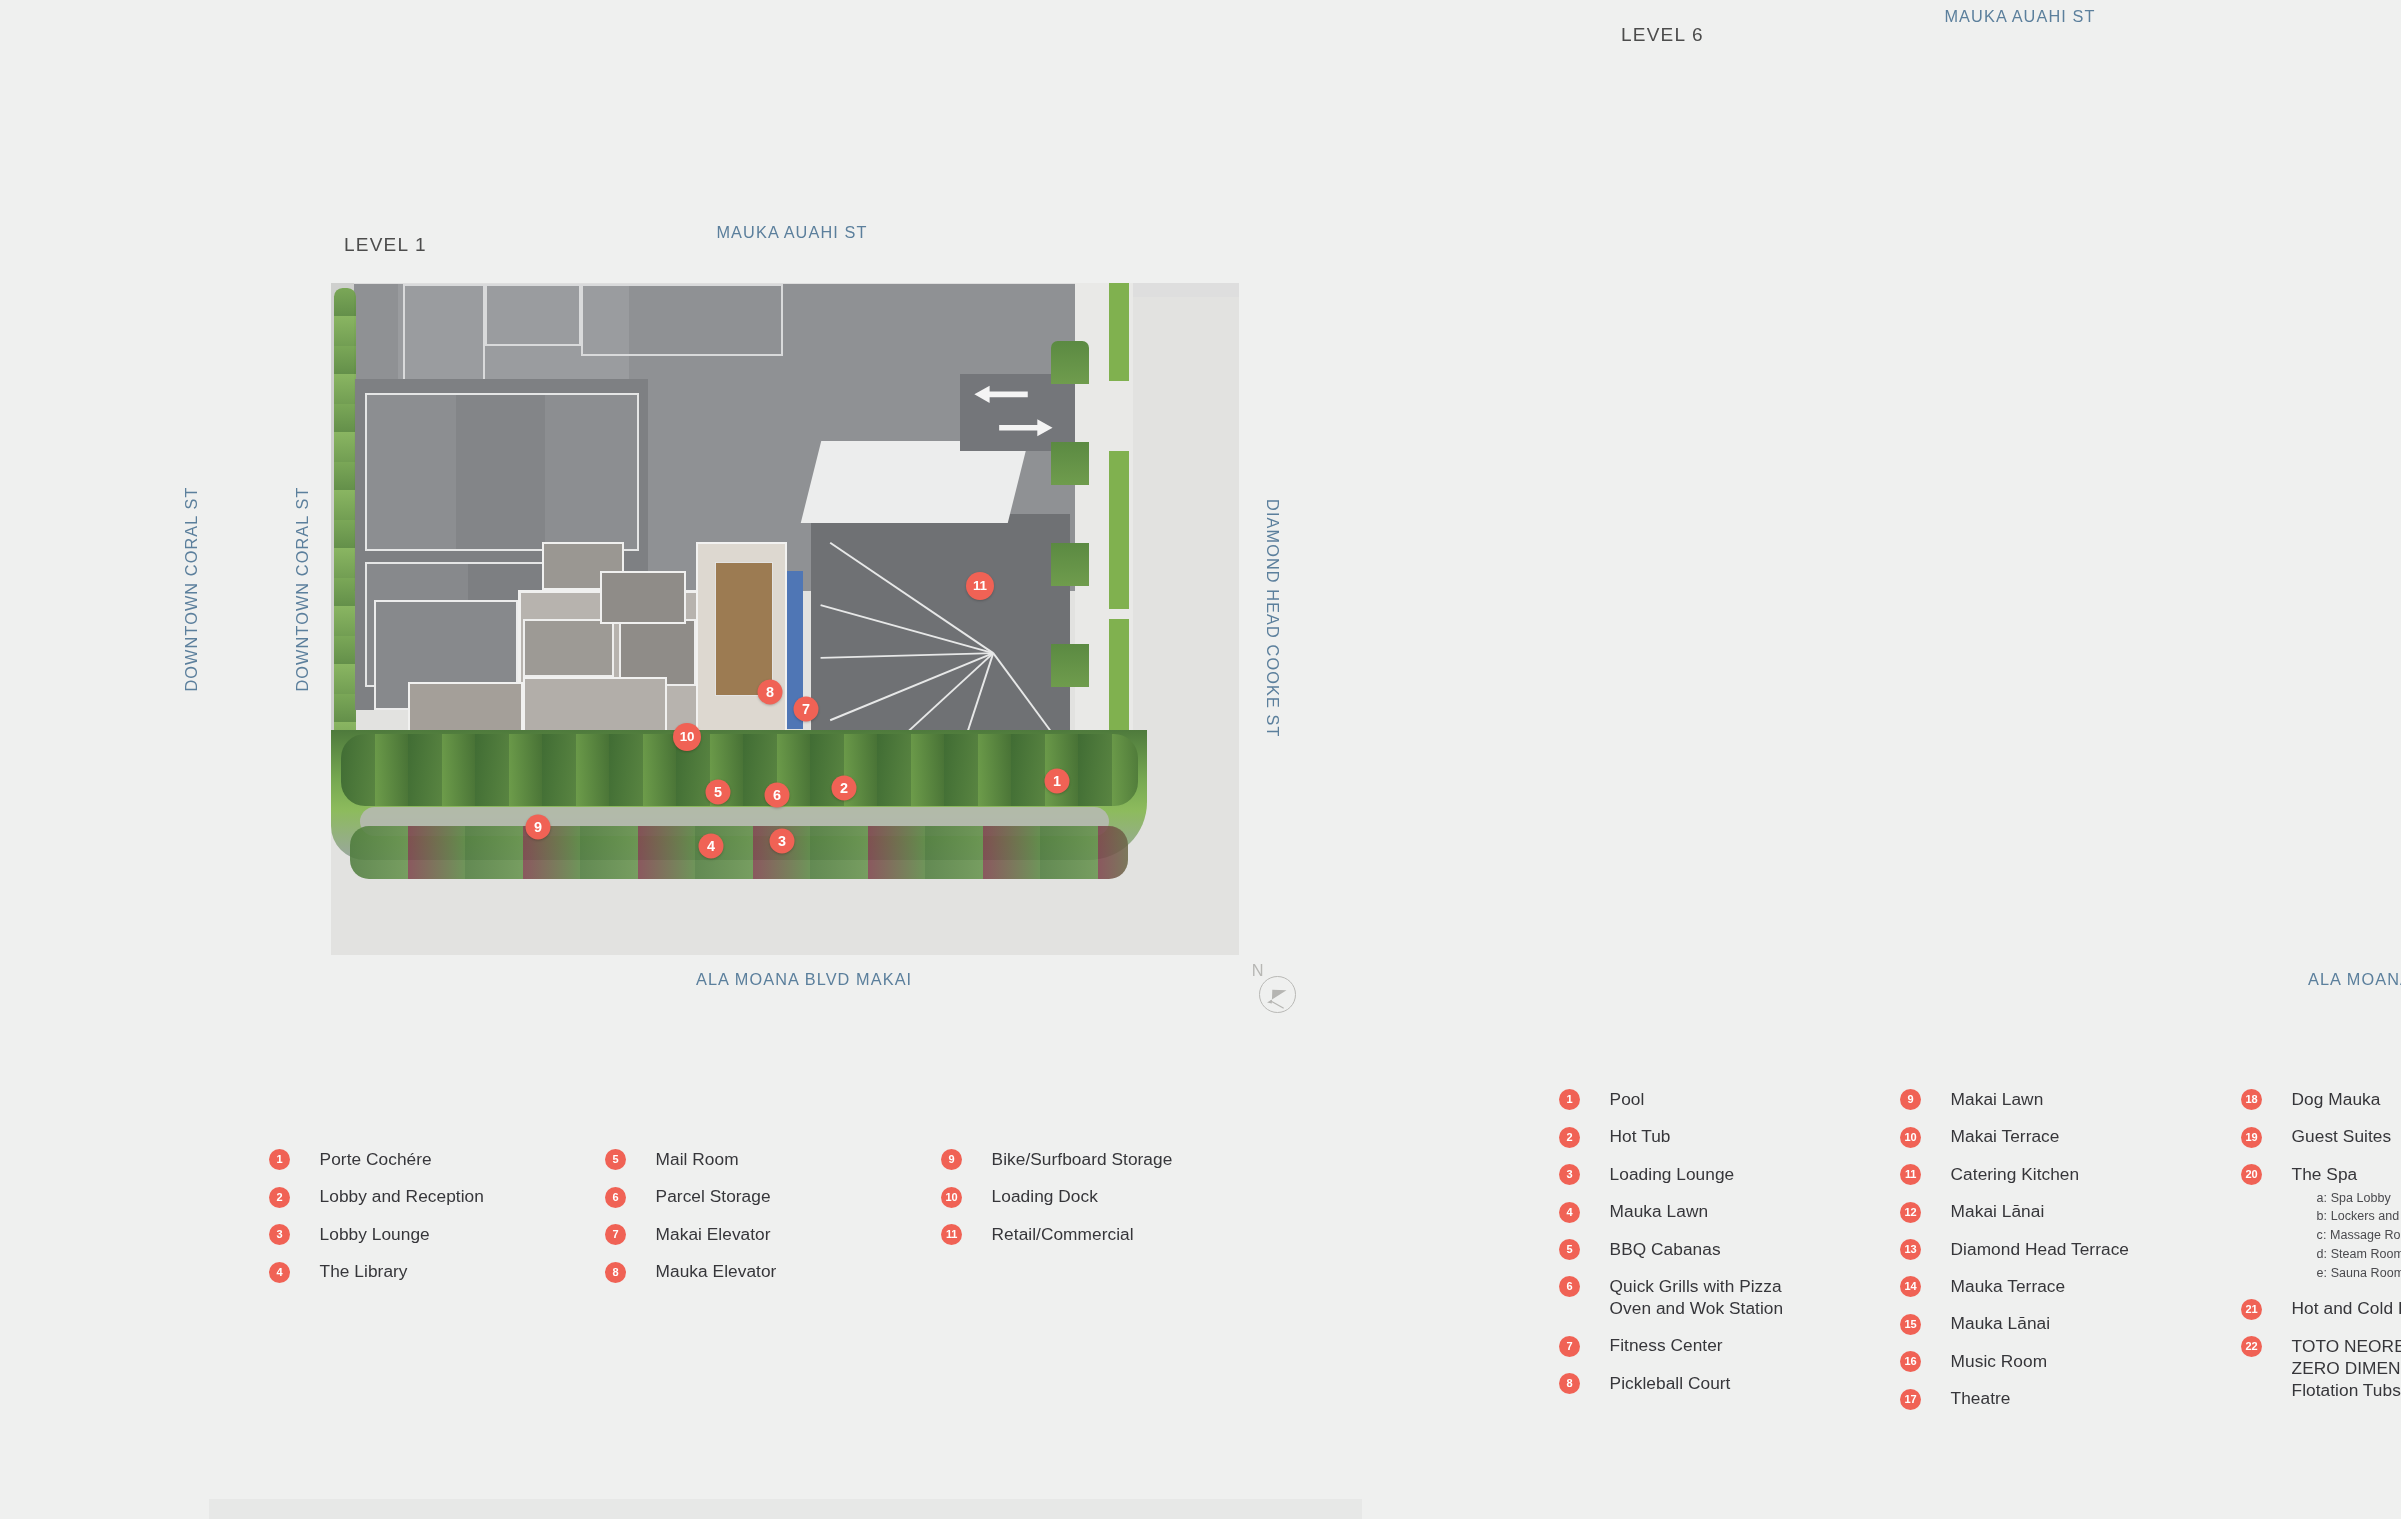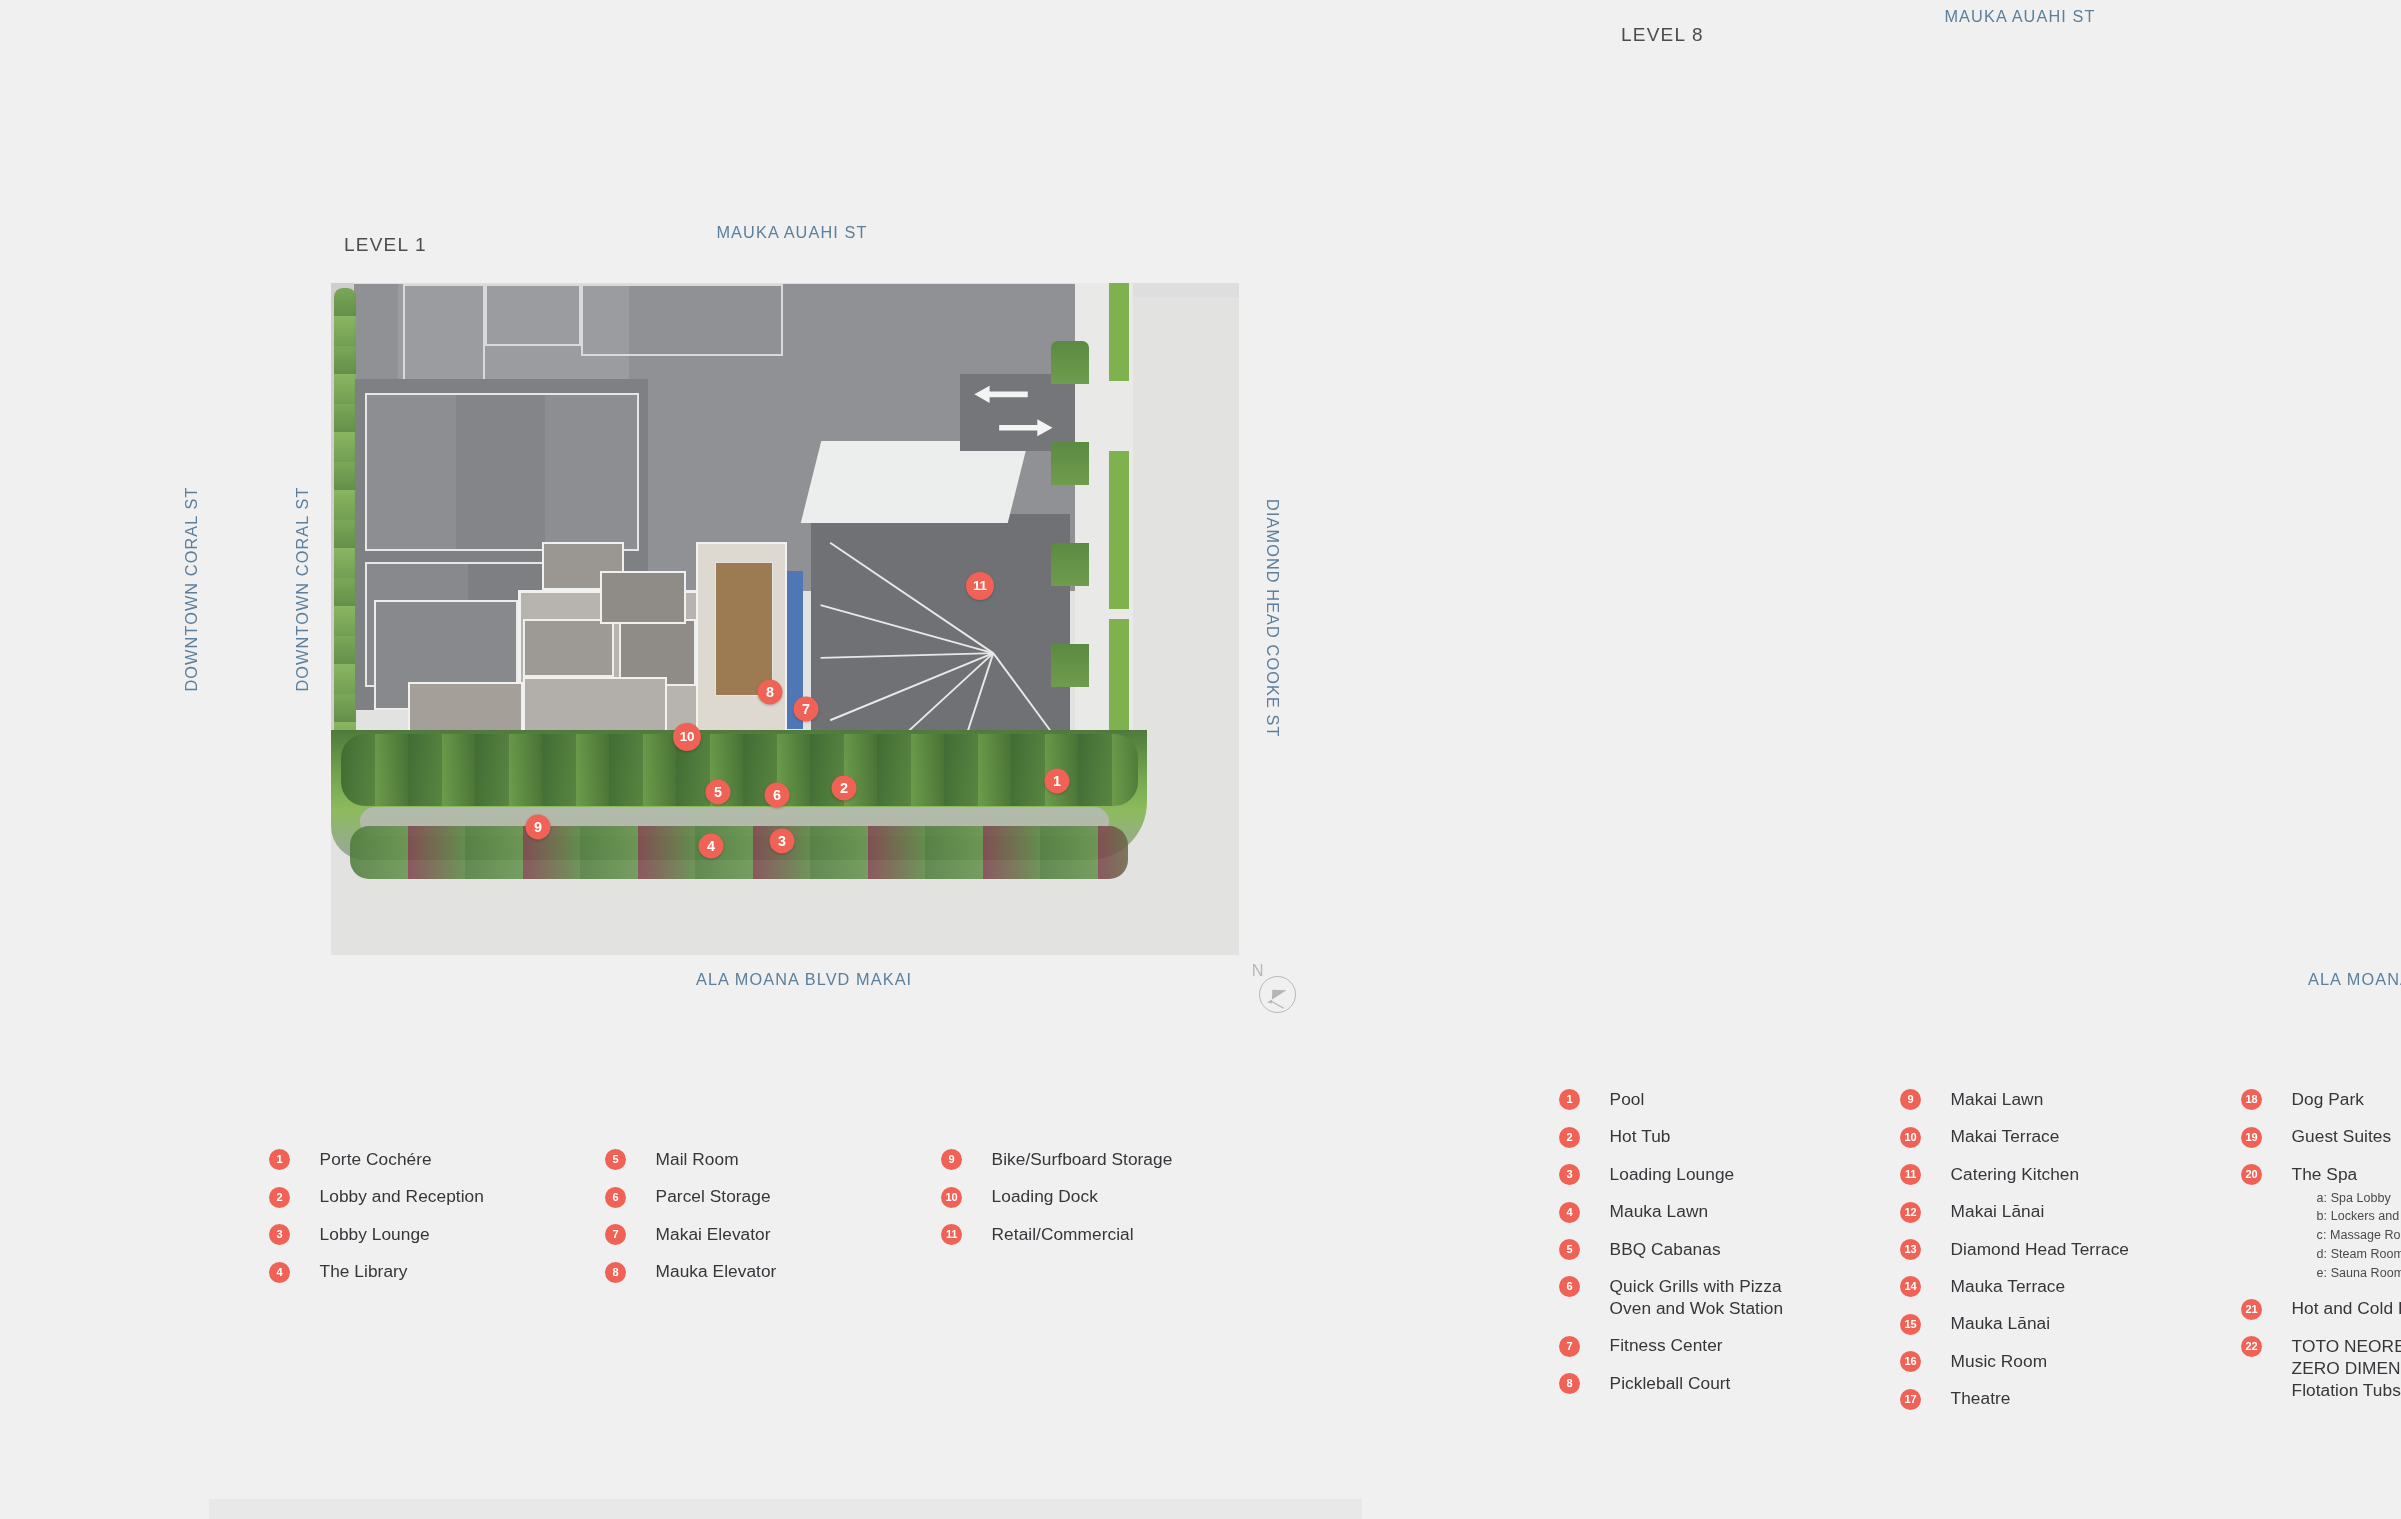--- a/index.html
+++ b/index.html
@@ -287,21 +287,21 @@
             <div>
               <div class="legend-text">Retail/Commercial</div>
             </div>
           </div>
         </div>
     </div>
   </div>
 
   <div class="panel" style="left:1410px;top:0;width:1410px;height:1519px;">
 
-    <div class="level-label" style="left:211px;top:24px;">LEVEL 8</div>
+    <div class="level-label" style="left:211px;top:24px;">LEVEL 6</div>
 
     <div class="street" style="left:514px;top:4.8px;width:192px;">MAUKA
 AUAHI ST</div>
 
     <div class="street vert left" style="left:1465px;top:579px;width:202px;
                 transform:rotate(-90deg) translate(0,0);left:-1319px;">DOWNTOWN
 CORAL ST</div>
 
     <div class="street" style="left:898px;top:968px;width:192px;">ALA MOANA BLVD
 MAKAI</div>
@@ -421,21 +421,21 @@
             <div class="legend-num wide">17</div>
             <div>
               <div class="legend-text">Theatre</div>
             </div>
           </div>
         </div>
       <div class="legend-col" style="width:365px;" id="l6c2">
           <div class="legend-item">
             <div class="legend-num wide">18</div>
             <div>
-              <div class="legend-text">Dog Park</div>
+              <div class="legend-text">Dog Mauka</div>
             </div>
           </div>
           <div class="legend-item">
             <div class="legend-num wide">19</div>
             <div>
               <div class="legend-text">Guest Suites</div>
             </div>
           </div>
           <div class="legend-item">
             <div class="legend-num wide">20</div>

